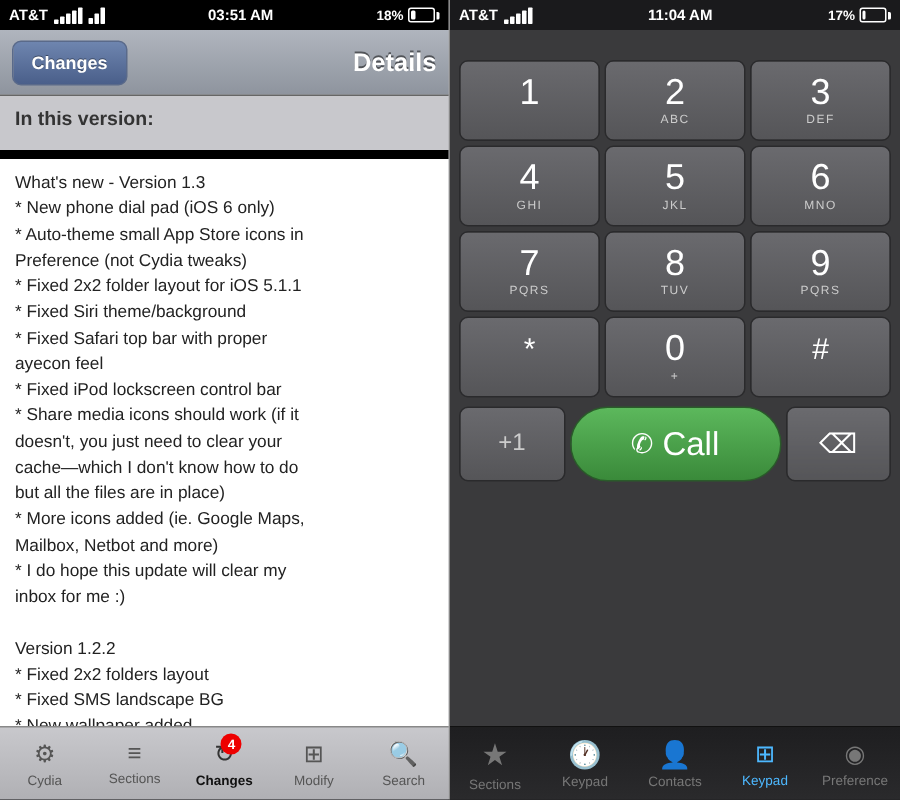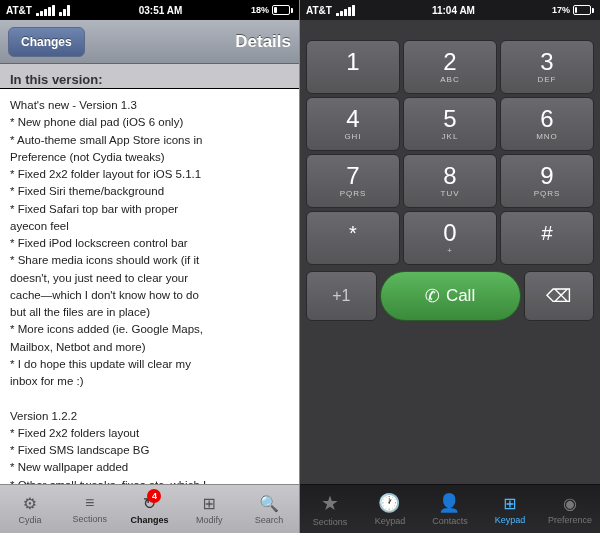--- a/index.html
+++ b/index.html
@@ -64,23 +64,23 @@
     }
 
     .nav-title {
       color: #fff;
       font-size: 17px;
       font-weight: bold;
       text-shadow: 0 -1px 0 rgba(0,0,0,0.5);
     }
 
     .content-header {
-      padding: 6px 10px 0;
+      padding: 6px 10px 12px;
       background: #c8c8cc;
-      border-bottom: 1px solid #000000;
+      border-bottom: 6px solid #000000;
       flex-shrink: 0;
     }
 
     .content-header-text {
       font-size: 13px;
       font-weight: bold;
       color: #333;
     }
 
     .content-body {
@@ -530,21 +530,21 @@
         <span class="key-letters">&nbsp;</span>
       </div>
     </div>
 
     <div class="action-row">
       <div class="action-btn-small">
         <span style="font-size:16px;color:#ccc;">+1</span>
       </div>
       <div class="call-btn">
         <span style="font-size:18px;">✆</span>
-        <span style="font-size:17px;font-weight:500;">Call</span>
+        <span style="font-size:22px;font-weight:500;">Call</span>
       </div>
       <div class="action-btn-small">
         <span style="font-size:18px;">⌫</span>
       </div>
     </div>
   </div>
 
   <div class="tab-bar-right">
     <div class="tab-item-right">
       <span class="tab-icon-r">★</span>

